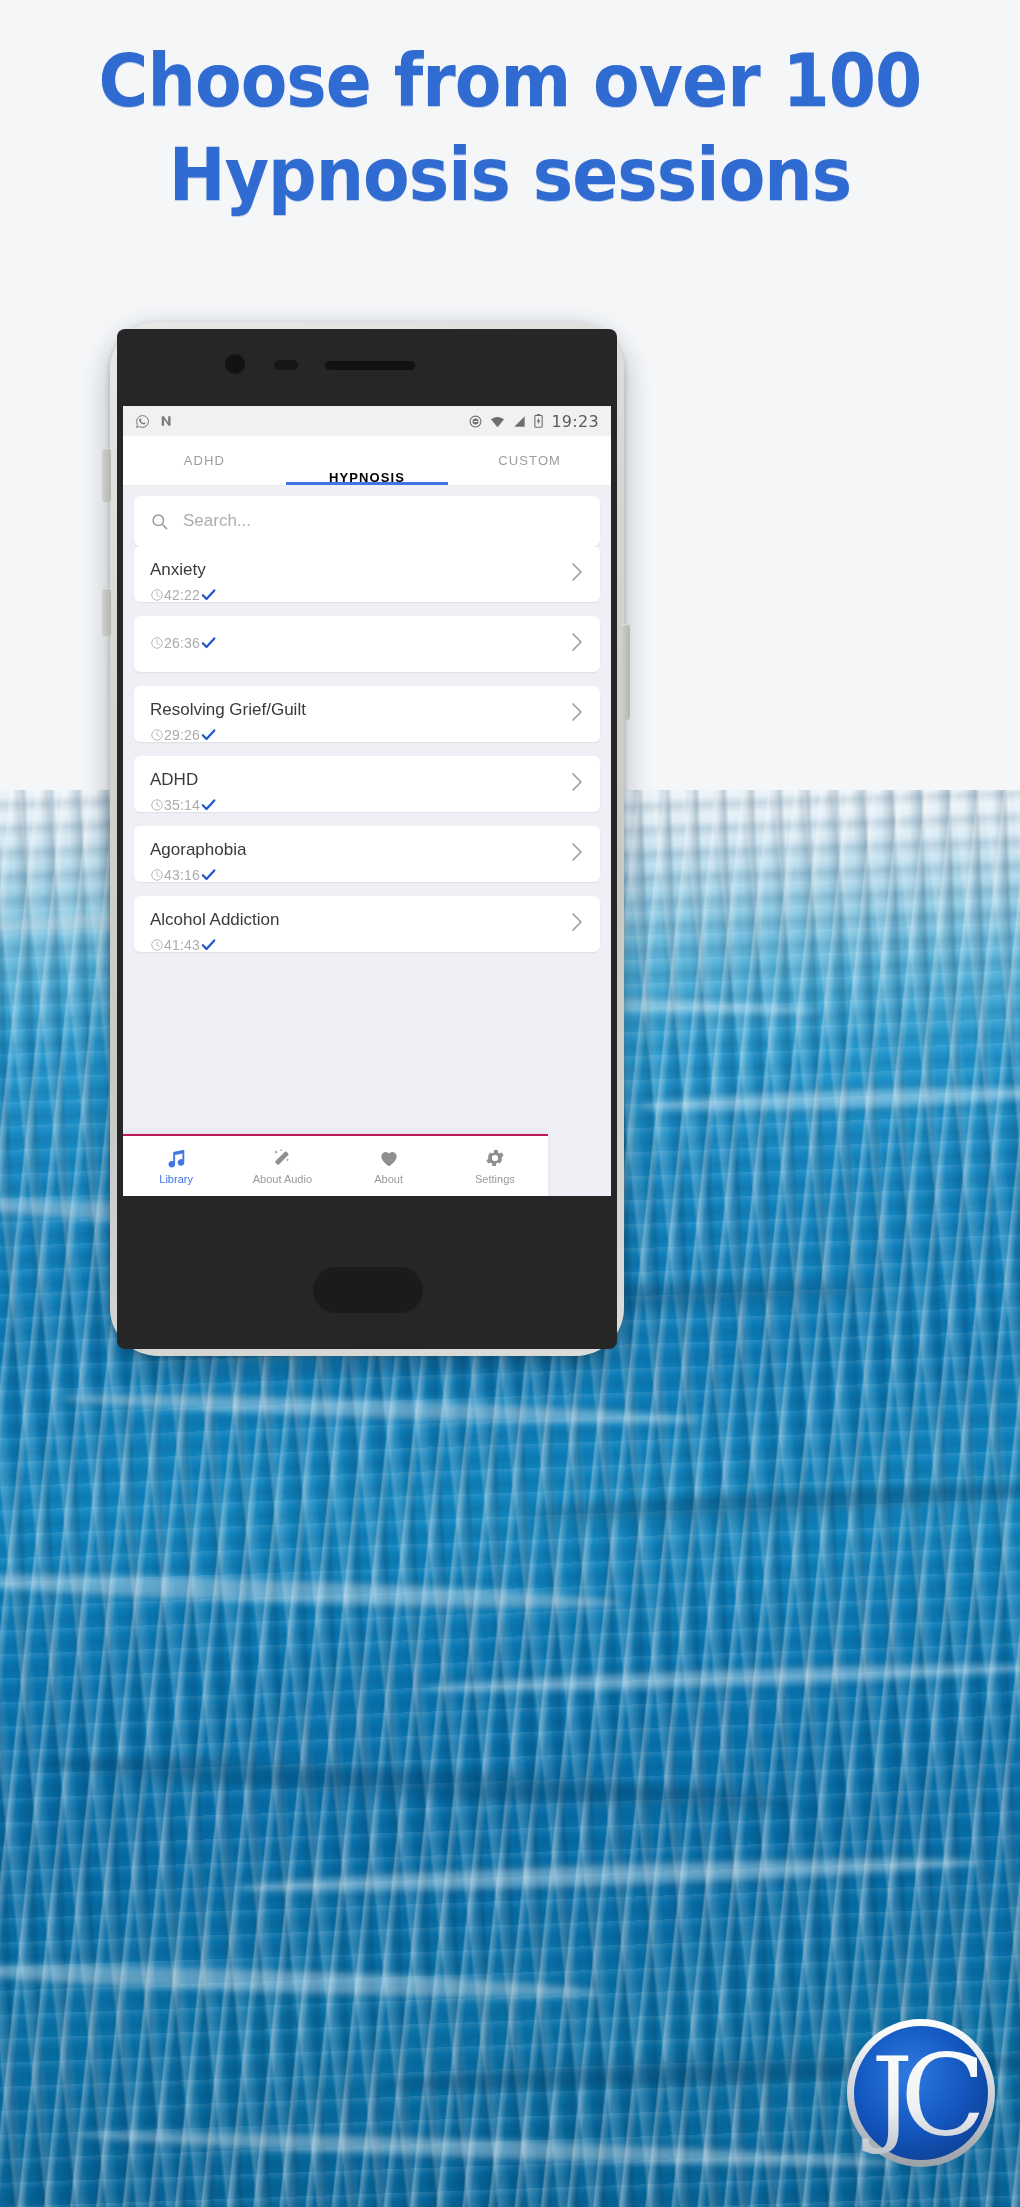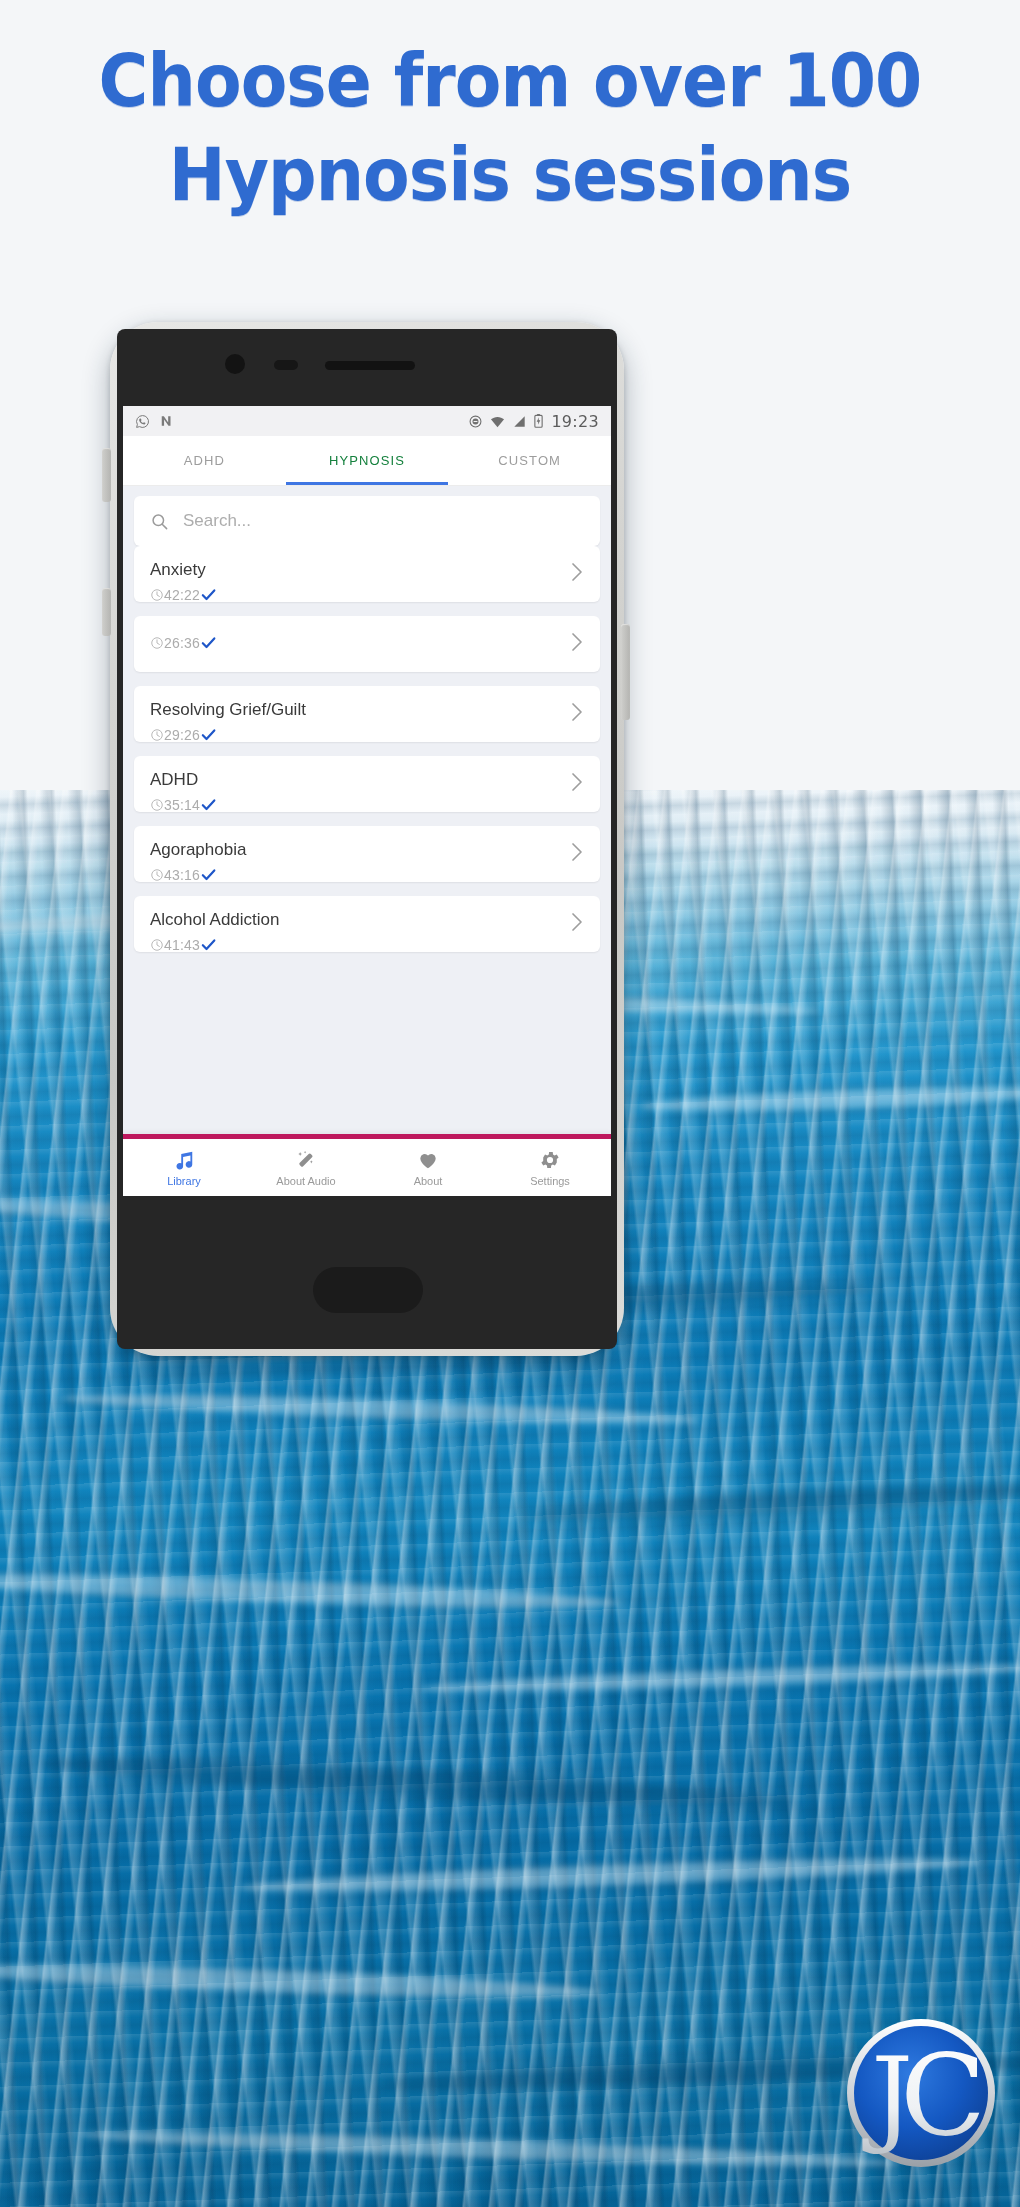--- a/index.html
+++ b/index.html
@@ -141,21 +141,21 @@
     border-bottom: 1px solid #ececec;
   }
   .tab {
     flex: 1;
     display: flex; align-items: center; justify-content: center;
     font-size: 13px;
     letter-spacing: 1.1px;
     color: #9d9d9d;
     position: relative;
   }
-  .tab.active { color: #15803d; font-weight: normal; }
+  .tab.active { color: #000000; font-weight: bold; align-items: flex-end; }
   .tab.active::after {
     content: "";
     position: absolute; left: 0; right: 0; bottom: 0;
     height: 3px; background: #3f76e3;
   }
 
   
   .body { padding: 10px 11px 0 11px; }
 
   .search {
@@ -183,24 +183,24 @@
   .card-dur { font-size: 14px; color: #acacac; letter-spacing: 0.2px; }
   .chev {
     position: absolute; right: 16px; top: 50%;
     transform: translateY(-50%);
   }
 
   
   .bottomnav {
     position: absolute;
     left: 0; bottom: 0;
-    width: 488px; height: 62px;
+    width: 425px; height: 62px;
     background: #fff;
     display: flex;
-    border-top: 5px solid #be185d;
+    border-top: 2px solid #be185d;
     box-shadow: 0 -2px 5px rgba(0,0,0,0.05);
   }
   .navitem {
     flex: 1;
     display: flex; flex-direction: column;
     align-items: center; justify-content: center;
     gap: 4px;
     color: #9a9a9a;
     font-size: 11px;
   }

